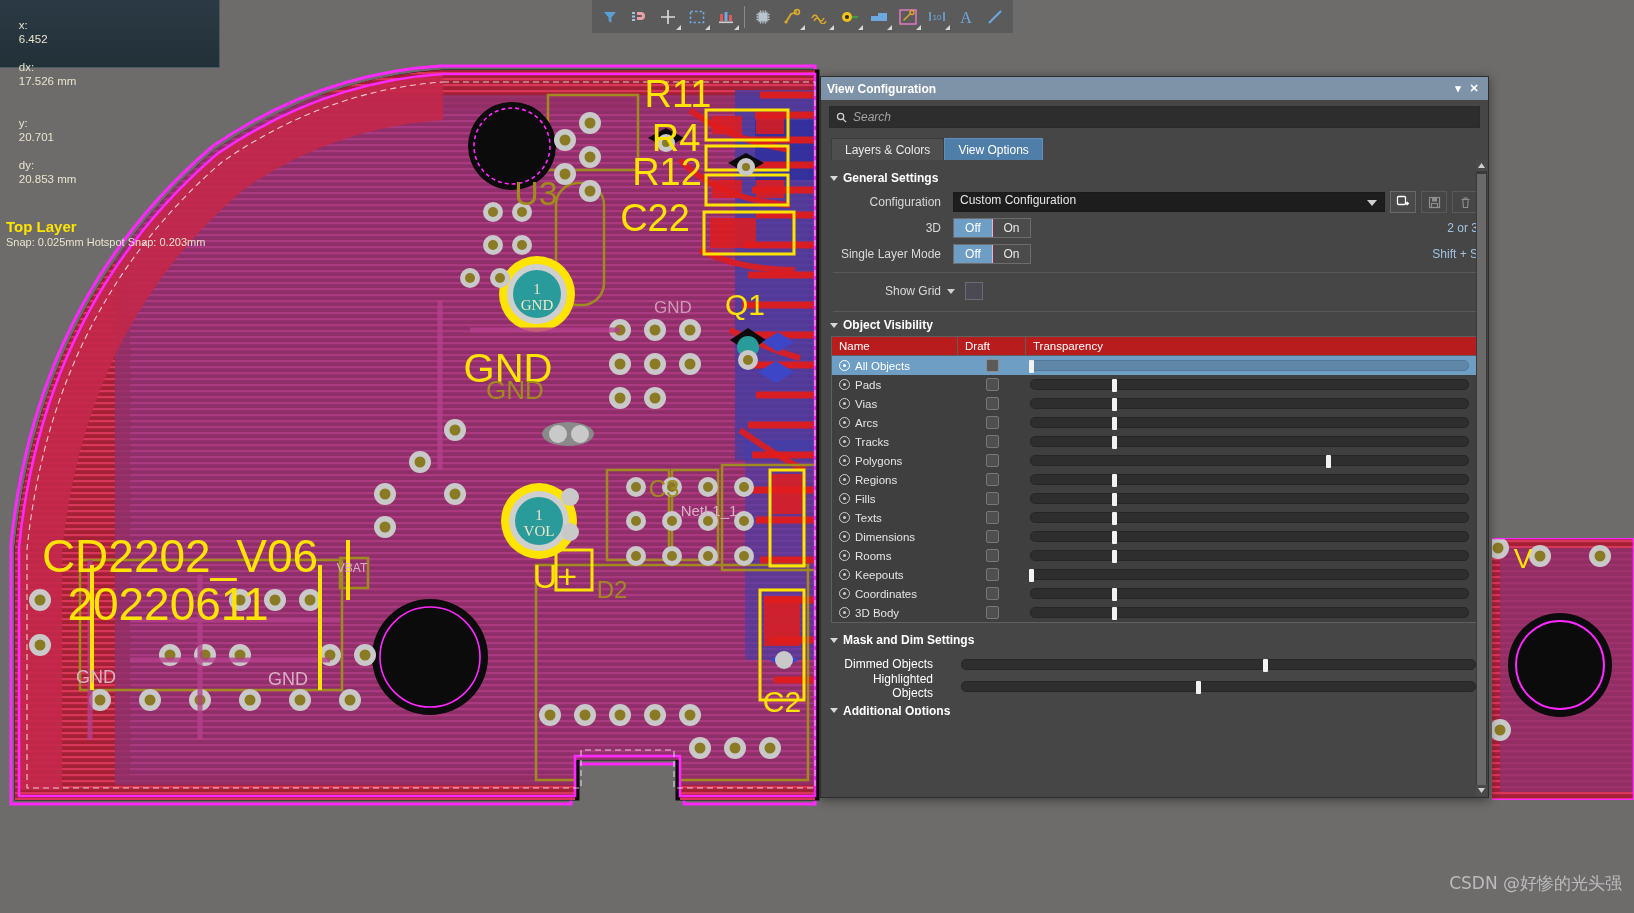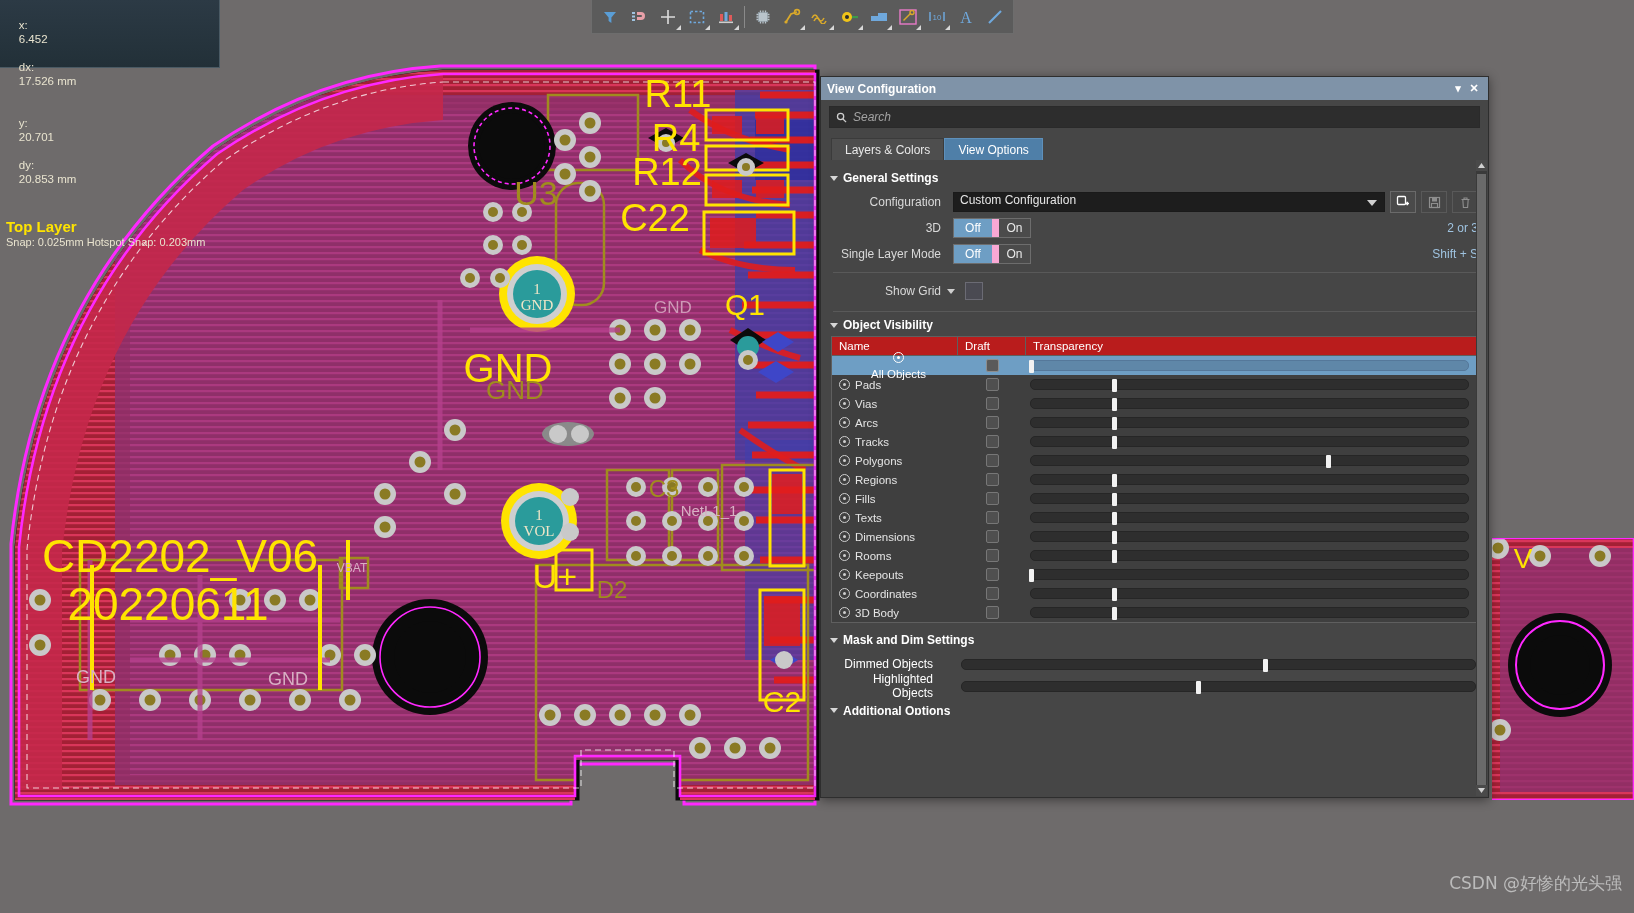--- a/index.html
+++ b/index.html
@@ -94,21 +94,21 @@
     display:flex;align-items:center;justify-content:center;
   }
   .icon-btn.flat { border-color:#595959; background:#464646; }
 
   .seg { display:flex; border:1px solid #6d6d6d; height:20px; }
   .seg .opt {
     width:38px; display:flex;align-items:center;justify-content:center;
     font-size:12px; color:#e8e8e8; background:#4b4b4b;
   }
   .seg .opt.sel { background:#6e9ec4; color:#ffffff; }
-  .seg .opt + .opt { border-left:7px solid #f9a8d4; }
+  .seg .opt + .opt { border-left:1px solid #f9a8d4; }
 
   .shortcut { margin-left:auto; color:#9fc3e0; font-size:12px; }
 
   .divider { height:1px; background:#595959; margin:5px 12px; }
 
   .chk { width:18px;height:18px;background:#4e4e4e;border:1px solid #6f6f6f; }
   .chk.dark { background:#4a4a52; border-color:#6b6b74; }
 
   .mini-caret{ width:0;height:0;border-left:4px solid transparent;border-right:4px solid transparent;border-top:5px solid #cfcfcf; margin-left:8px;}
 
@@ -116,21 +116,21 @@
   .ov-wrap { margin:2px 10px 0 10px; border:1px solid #5f5f5f; background:#3f3f3f; }
   .ov-head { display:flex; height:19px; background:#b91c1c; border-bottom:1px solid #5f5f5f; }
   .ov-head div { color:#ffffff; font-size:11.5px; display:flex; align-items:center; padding-left:7px; }
   .ov-c-name { width:126px; border-right:1px solid #5f5f5f; }
   .ov-c-draft { width:68px; border-right:1px solid #5f5f5f; }
   .ov-c-tr { flex:1; }
   .ov-row { display:flex; height:19px; align-items:center; }
   .ov-row.sel { background:#6e9ec4; }
   .ov-row .nm { width:126px; display:flex; align-items:center; gap:5px; padding-left:7px;
                 color:#e4e4e4; font-size:11.5px; }
-  .ov-row.sel .nm { color:#ffffff;flex-direction:column; }
+  .ov-row.sel .nm { color:#ffffff; }
   .ov-row .df { width:68px; display:flex; align-items:center; justify-content:center; }
   .ov-row .tr { flex:1; padding:0 8px 0 4px; }
   .eye {
     width:11px;height:11px;border:1.6px solid #cfcfcf;border-radius:50%;
     display:inline-flex;align-items:center;justify-content:center; flex:none;
   }
   .eye::before{ content:""; width:3px;height:3px;background:#cfcfcf;border-radius:50%; }
   .ov-row.sel .eye { border-color:#ffffff; }
   .ov-row.sel .eye::before { background:#ffffff; }
   .mini-chk { width:13px;height:13px;background:#4f4f4f;border:1px solid #777; border-radius:2px; }

